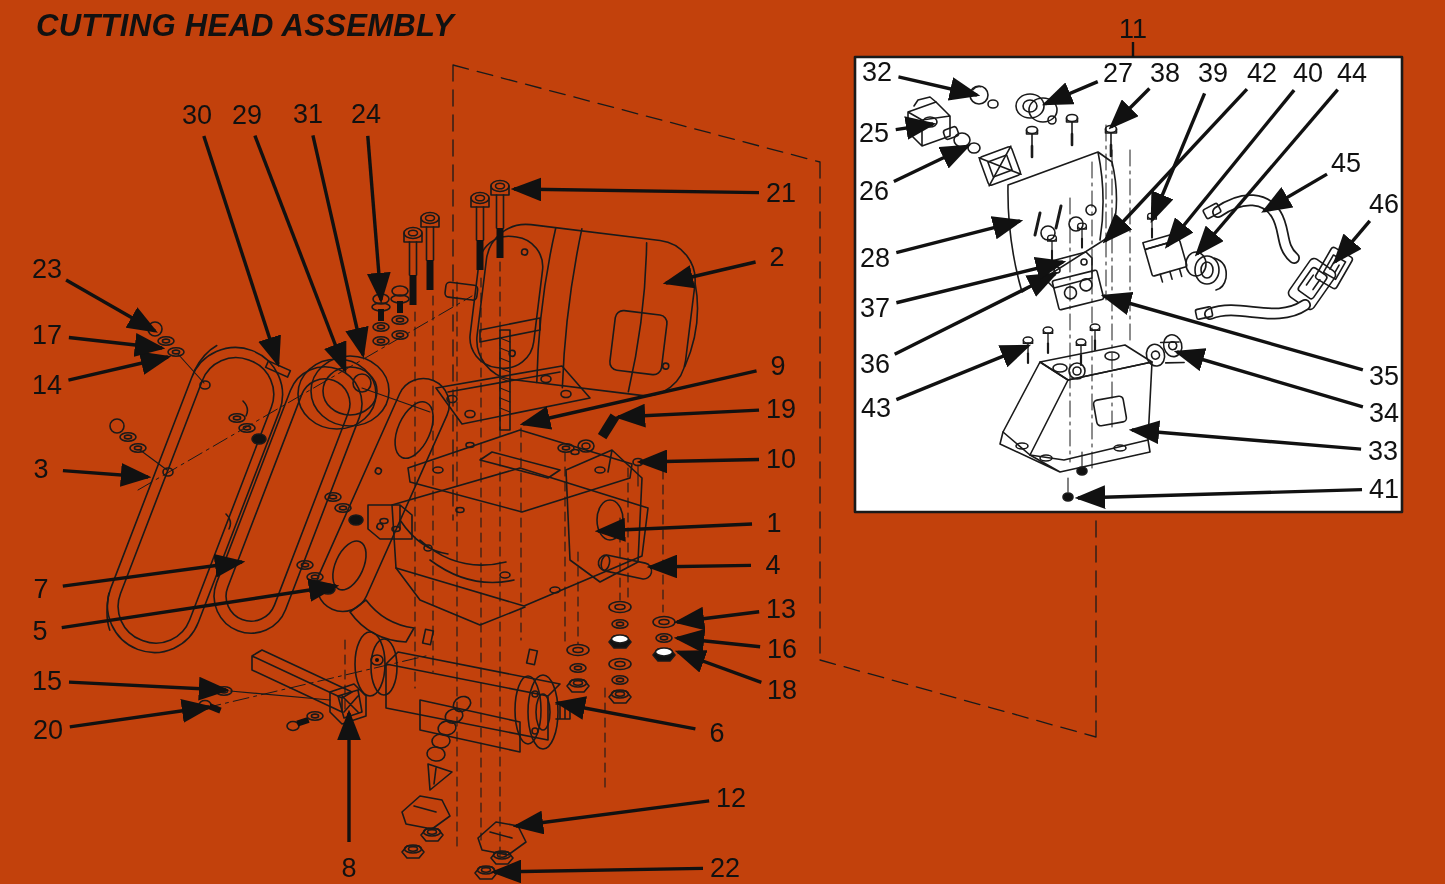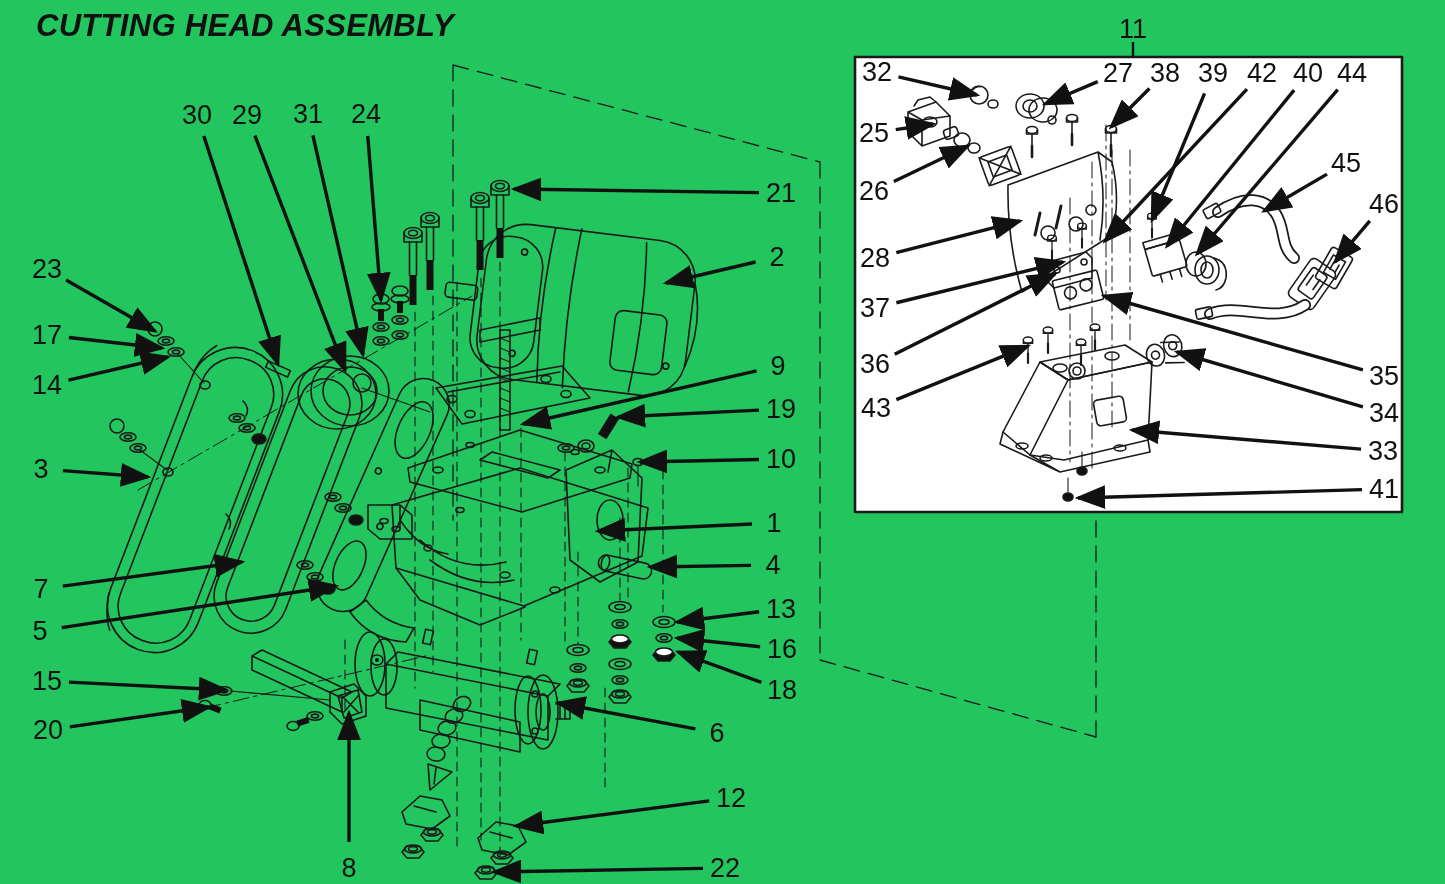--- a/index.html
+++ b/index.html
@@ -1,16 +1,16 @@
 <!DOCTYPE html>
 <html><head>
 <meta charset="utf-8">
 <style>
   html,body{margin:0;padding:0;background:#fff;}
-  .page{position:relative;width:1445px;height:884px;background:#22c55e;overflow:hidden;
+  .page{position:relative;width:1445px;height:884px;background:#c2410c;overflow:hidden;
         font-family:"Liberation Sans",sans-serif;}
   .title{position:absolute;left:36px;top:8px;font-size:31px;font-weight:bold;
          font-style:italic;color:#111;letter-spacing:.3px;white-space:nowrap;}
   svg{position:absolute;left:0;top:0;}
   .art{stroke:#1a1a1a;fill:none;stroke-width:1.6;stroke-linejoin:round;stroke-linecap:round;}
   .thin{stroke-width:1.1;}
   .dash{stroke-dasharray:16 9;stroke-width:1.3;}
   .dashv{stroke-dasharray:9 6;stroke-width:1.1;}
   .dashdot{stroke-dasharray:16 5 3 5;stroke-width:1;}
   .leader{stroke:#111;stroke-width:3.4;fill:none;}

